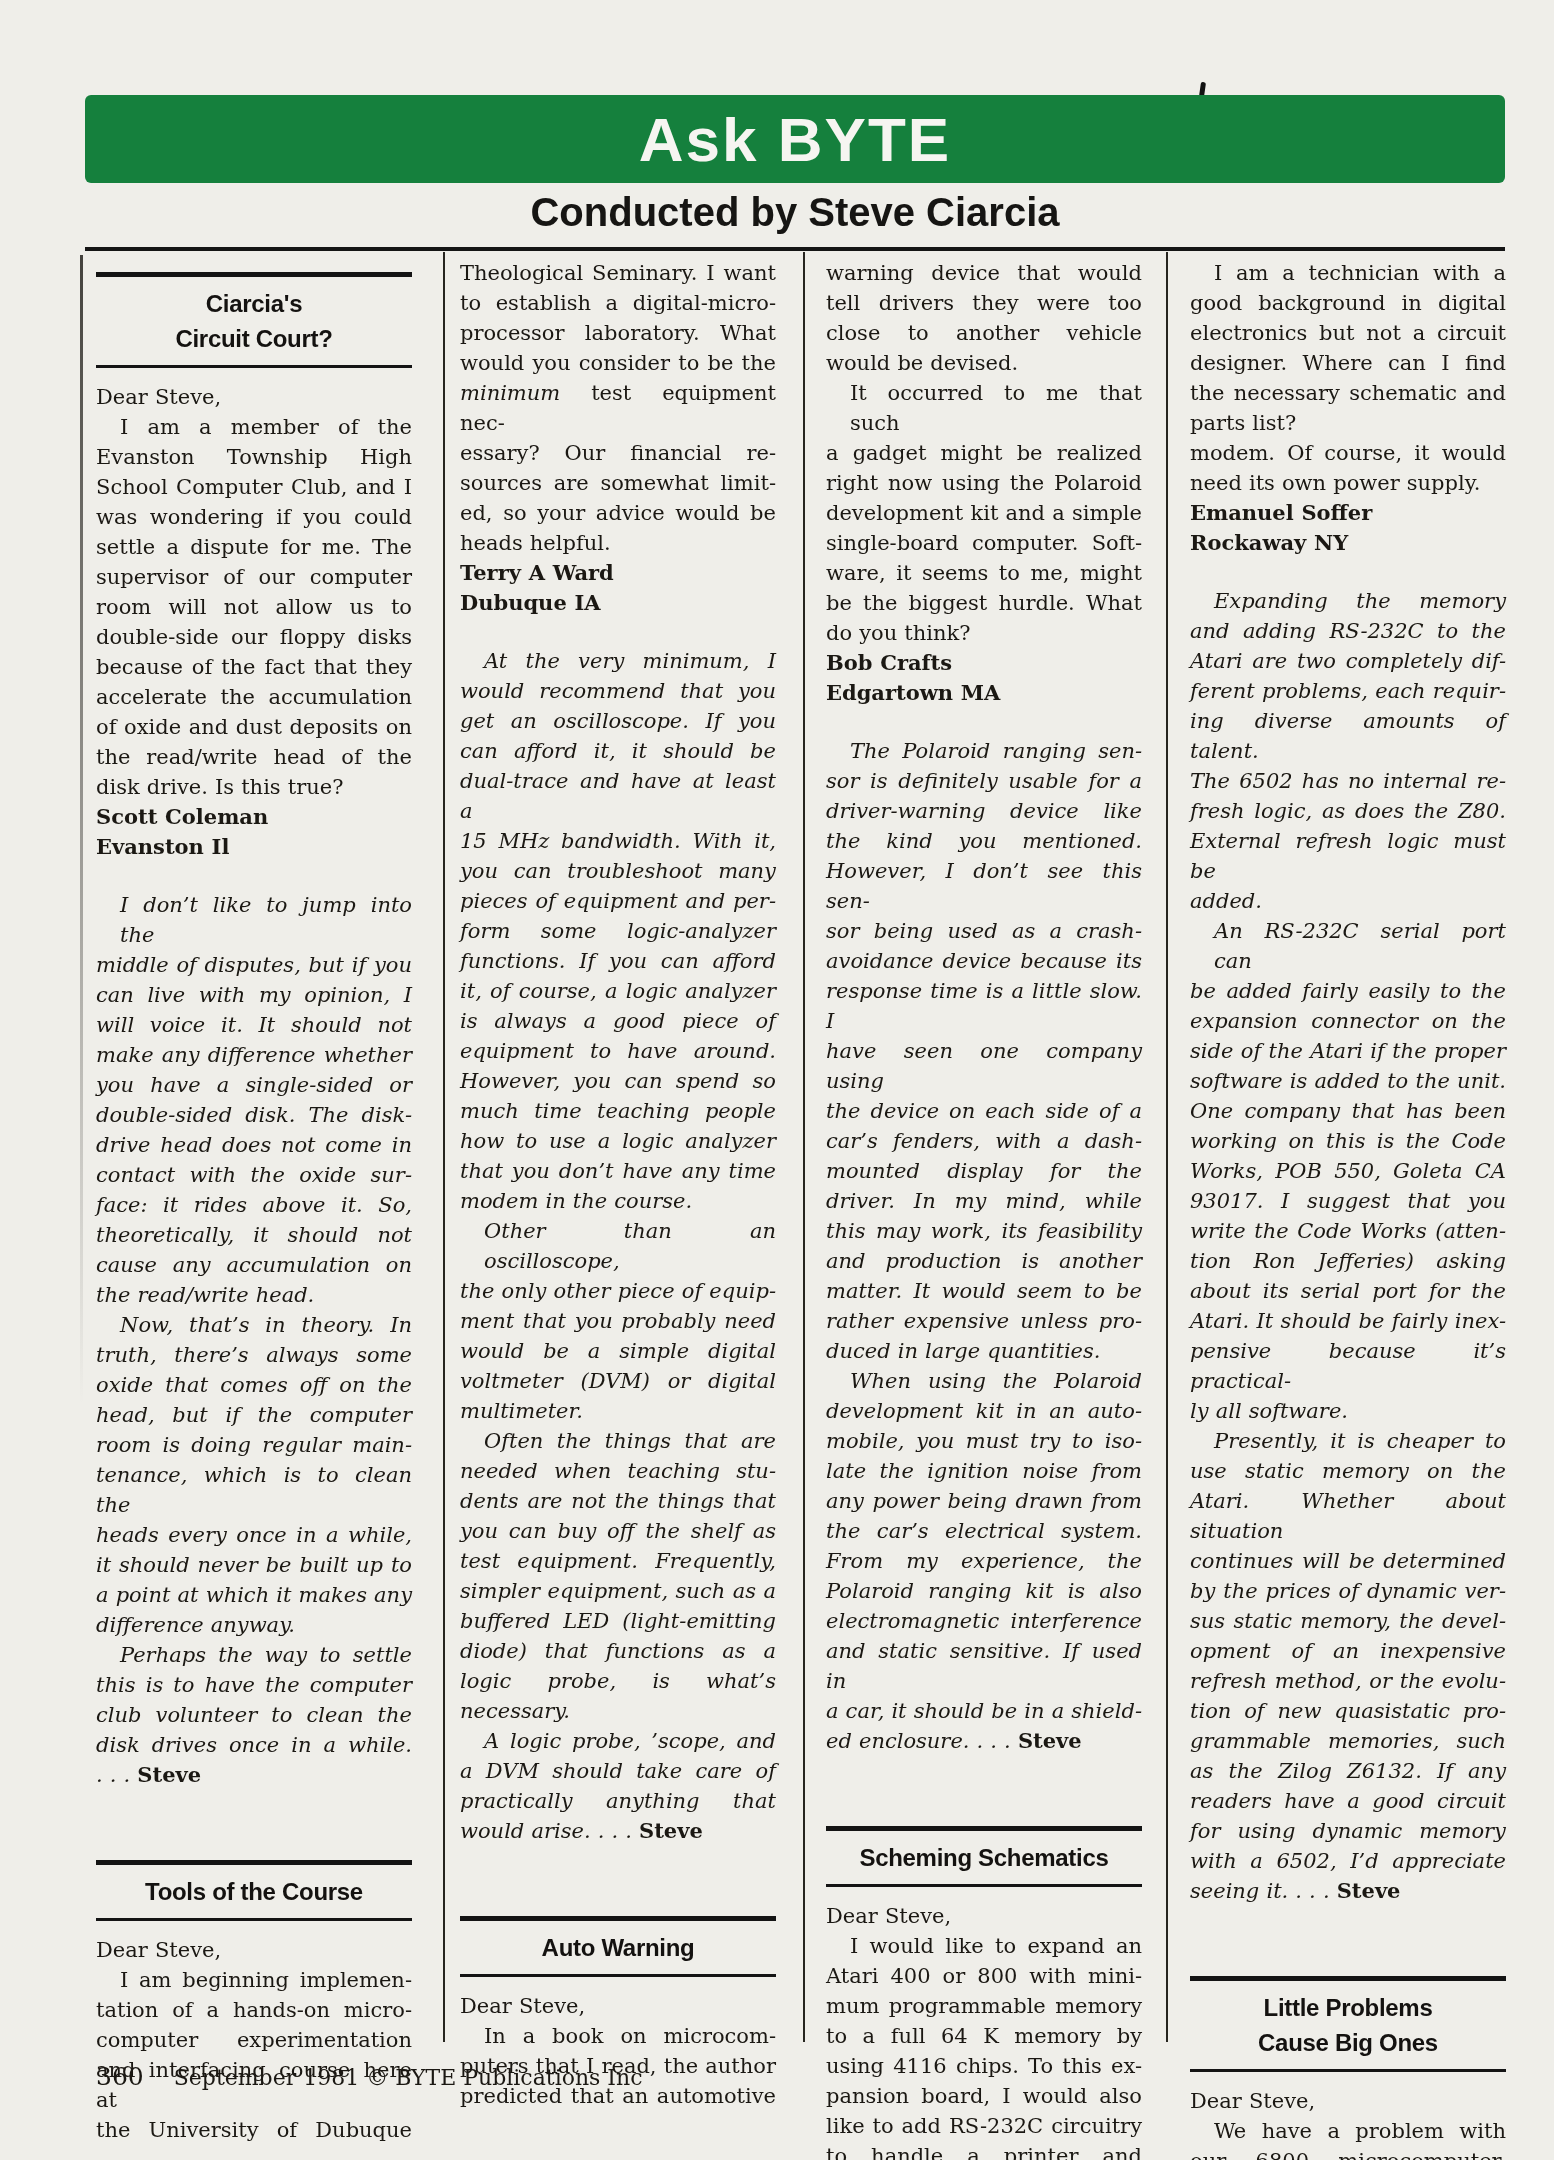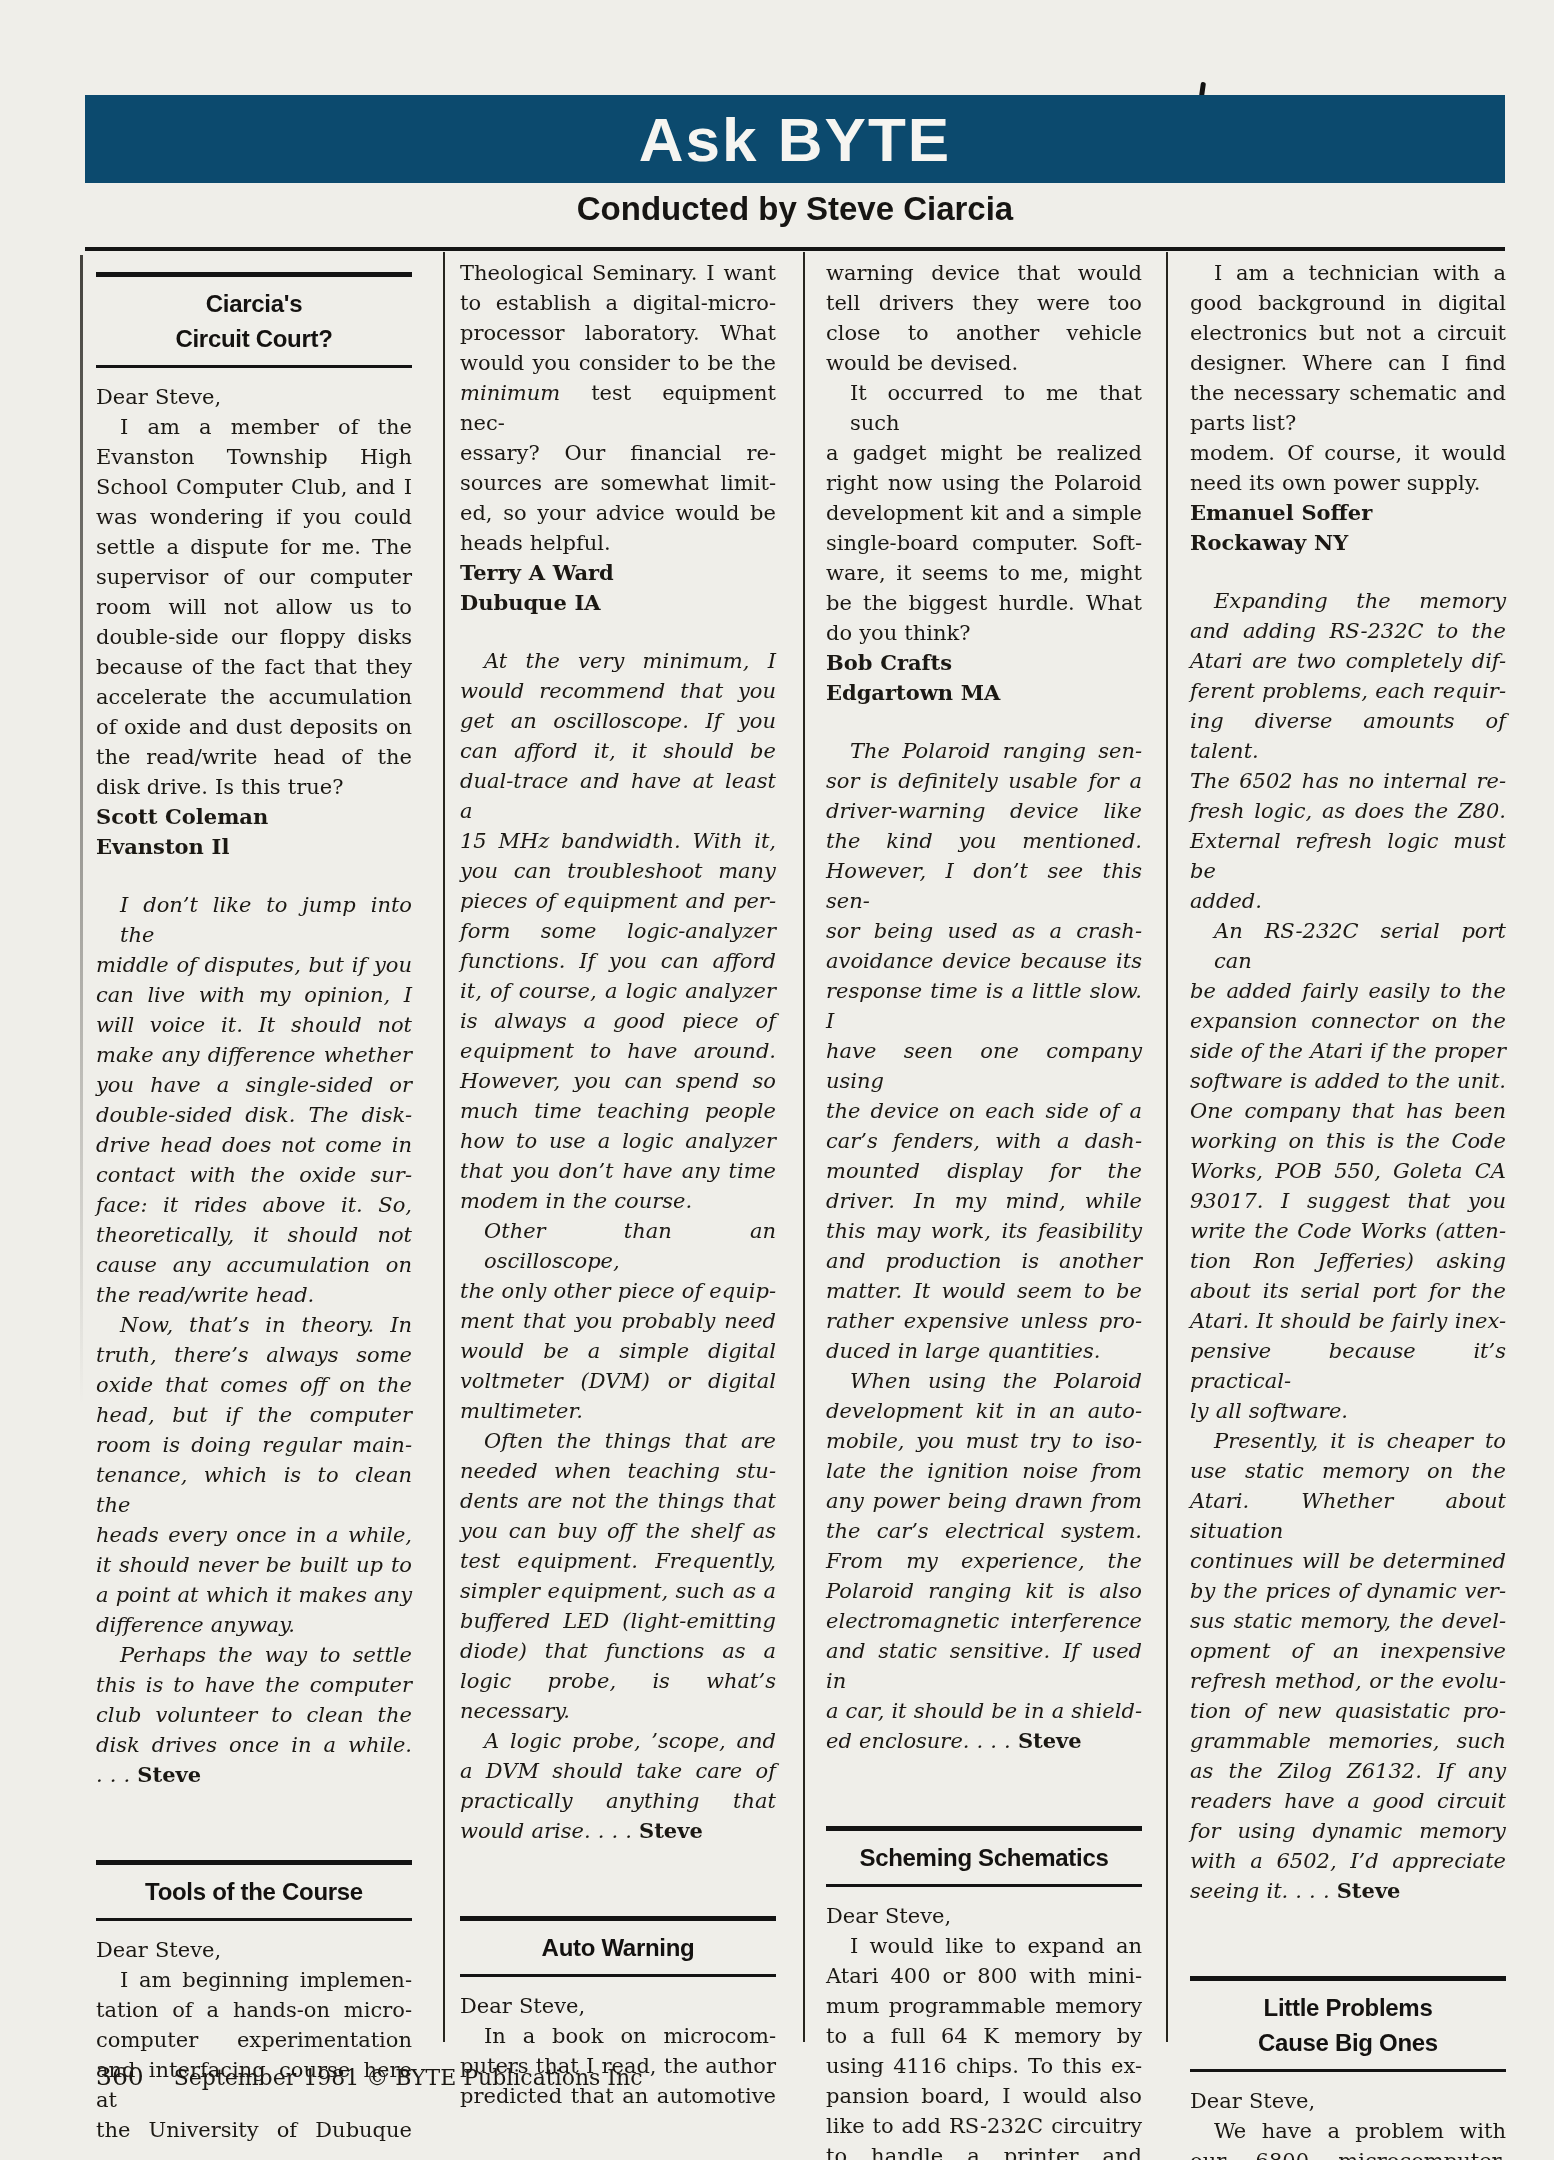--- a/index.html
+++ b/index.html
@@ -1,24 +1,24 @@
 <!DOCTYPE html>
 <html><head>
 <meta charset="utf-8">
 <style>
   html,body{margin:0;padding:0;background:#efeee9;}
   .page{position:relative;width:1554px;height:2160px;background:#efeee9;overflow:hidden;
         font-family:"DejaVu Serif", serif;color:#1b1813;}
   
-  .banner{position:absolute;left:85px;top:95px;width:1420px;height:88px;background:#0c4a6e;
-          display:flex;align-items:center;justify-content:center;}
+  .banner{position:absolute;left:85px;top:95px;width:1420px;height:88px;background:#15803d;
+          display:flex;align-items:center;justify-content:center;border-radius:6px;}
   .banner-title{font-family:"Liberation Sans", sans-serif;font-weight:bold;color:#f6f5f1;
           font-size:62px;letter-spacing:2px;}
   .subtitle{position:absolute;left:85px;top:190px;width:1420px;text-align:center;
-          font-family:"Liberation Sans", sans-serif;font-weight:bold;font-size:33px;color:#161513;}
+          font-family:"Liberation Sans", sans-serif;font-weight:bold;font-size:40px;color:#161513;}
   .top-rule{position:absolute;left:85px;top:247px;width:1420px;height:4px;background:#151515;}
   .divider{position:absolute;top:252px;width:2px;height:1790px;background:#26251f;}
   .edge-artifact{position:absolute;left:80px;top:255px;width:3px;height:1150px;
           background:linear-gradient(to bottom, rgba(25,23,18,.8), rgba(25,23,18,0));}
   .tick-artifact{position:absolute;left:1200px;top:82px;width:5px;height:15px;background:#121212;
           border-radius:2px;transform:rotate(8deg);}
   
   .col{position:absolute;top:258px;width:316px;font-size:21px;line-height:30px;}
   .block{margin:0;}
   .block.gap{margin-top:28px;}

